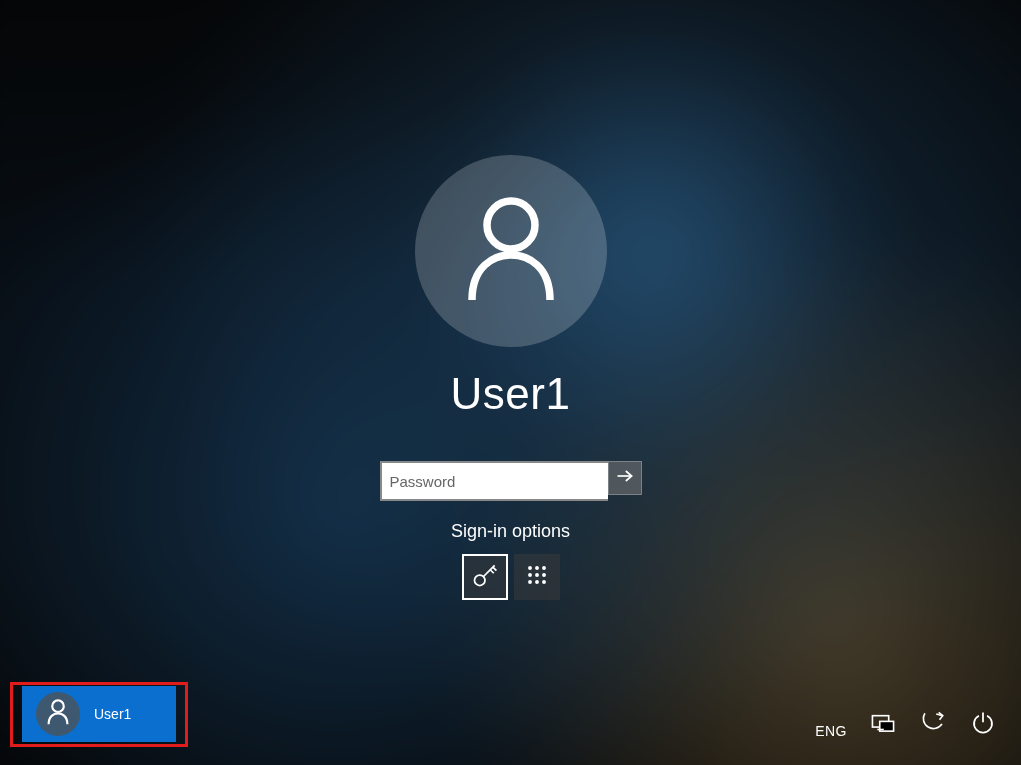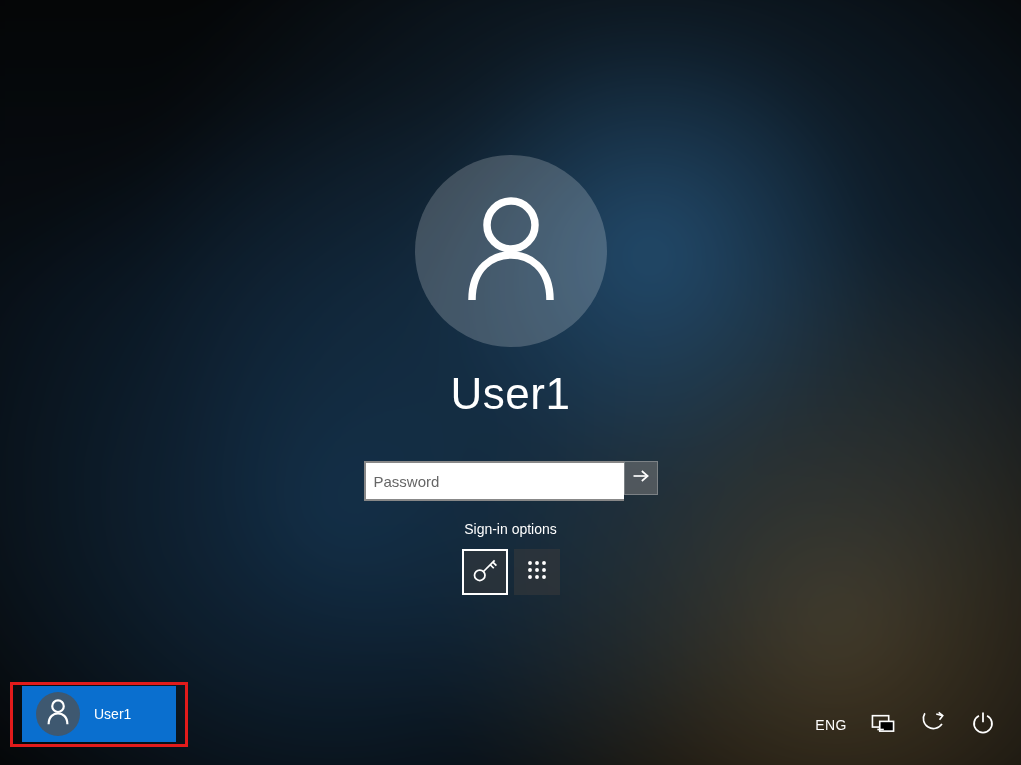--- a/index.html
+++ b/index.html
@@ -62,21 +62,21 @@
       margin-top: 22px;
       letter-spacing: 0.5px;
     }
 
     .pw-row {
       margin-top: 42px;
       display: flex;
       height: 34px;
     }
     .pw-input {
-      width: 260px;
+      width: 228px;
       height: 34px;
       background: #fff;
       border: 2px solid #888;
       border-right: none;
       color: #a21caf;
       font-size: 15px;
       padding: 18px 8px;
       outline: none;
     }
     .pw-input::placeholder { color: #666; }
@@ -87,21 +87,21 @@
       border: 1px solid rgba(255,255,255,0.25);
       display: flex;
       align-items: center;
       justify-content: center;
       cursor: pointer;
     }
     .submit svg { width: 20px; height: 20px; stroke: #fff; }
 
     .signin-op-label {
       margin-top: 26px;
-      font-size: 14px;
+      font-size: 18px;
       text-align: center;
     }
     .signin-op-row {
       margin-top: 12px;
       display: flex;
       gap: 6px;
     }
     .op-btn {
       width: 46px;
       height: 46px;
@@ -159,21 +159,21 @@
       border: 3px solid #e21b1b;
       pointer-events: none;
     }
 
     
     .bottom-right {
       position: absolute;
       right: 24px;
       bottom: 26px;
       display: flex;
-      align-items: center;
+      align-items: flex-end;
       gap: 22px;
     }
     .lang {
       font-size: 14px;
       letter-spacing: 0.5px;
       cursor: pointer;
     }
     .br-icon {
       width: 28px;
       height: 28px;

